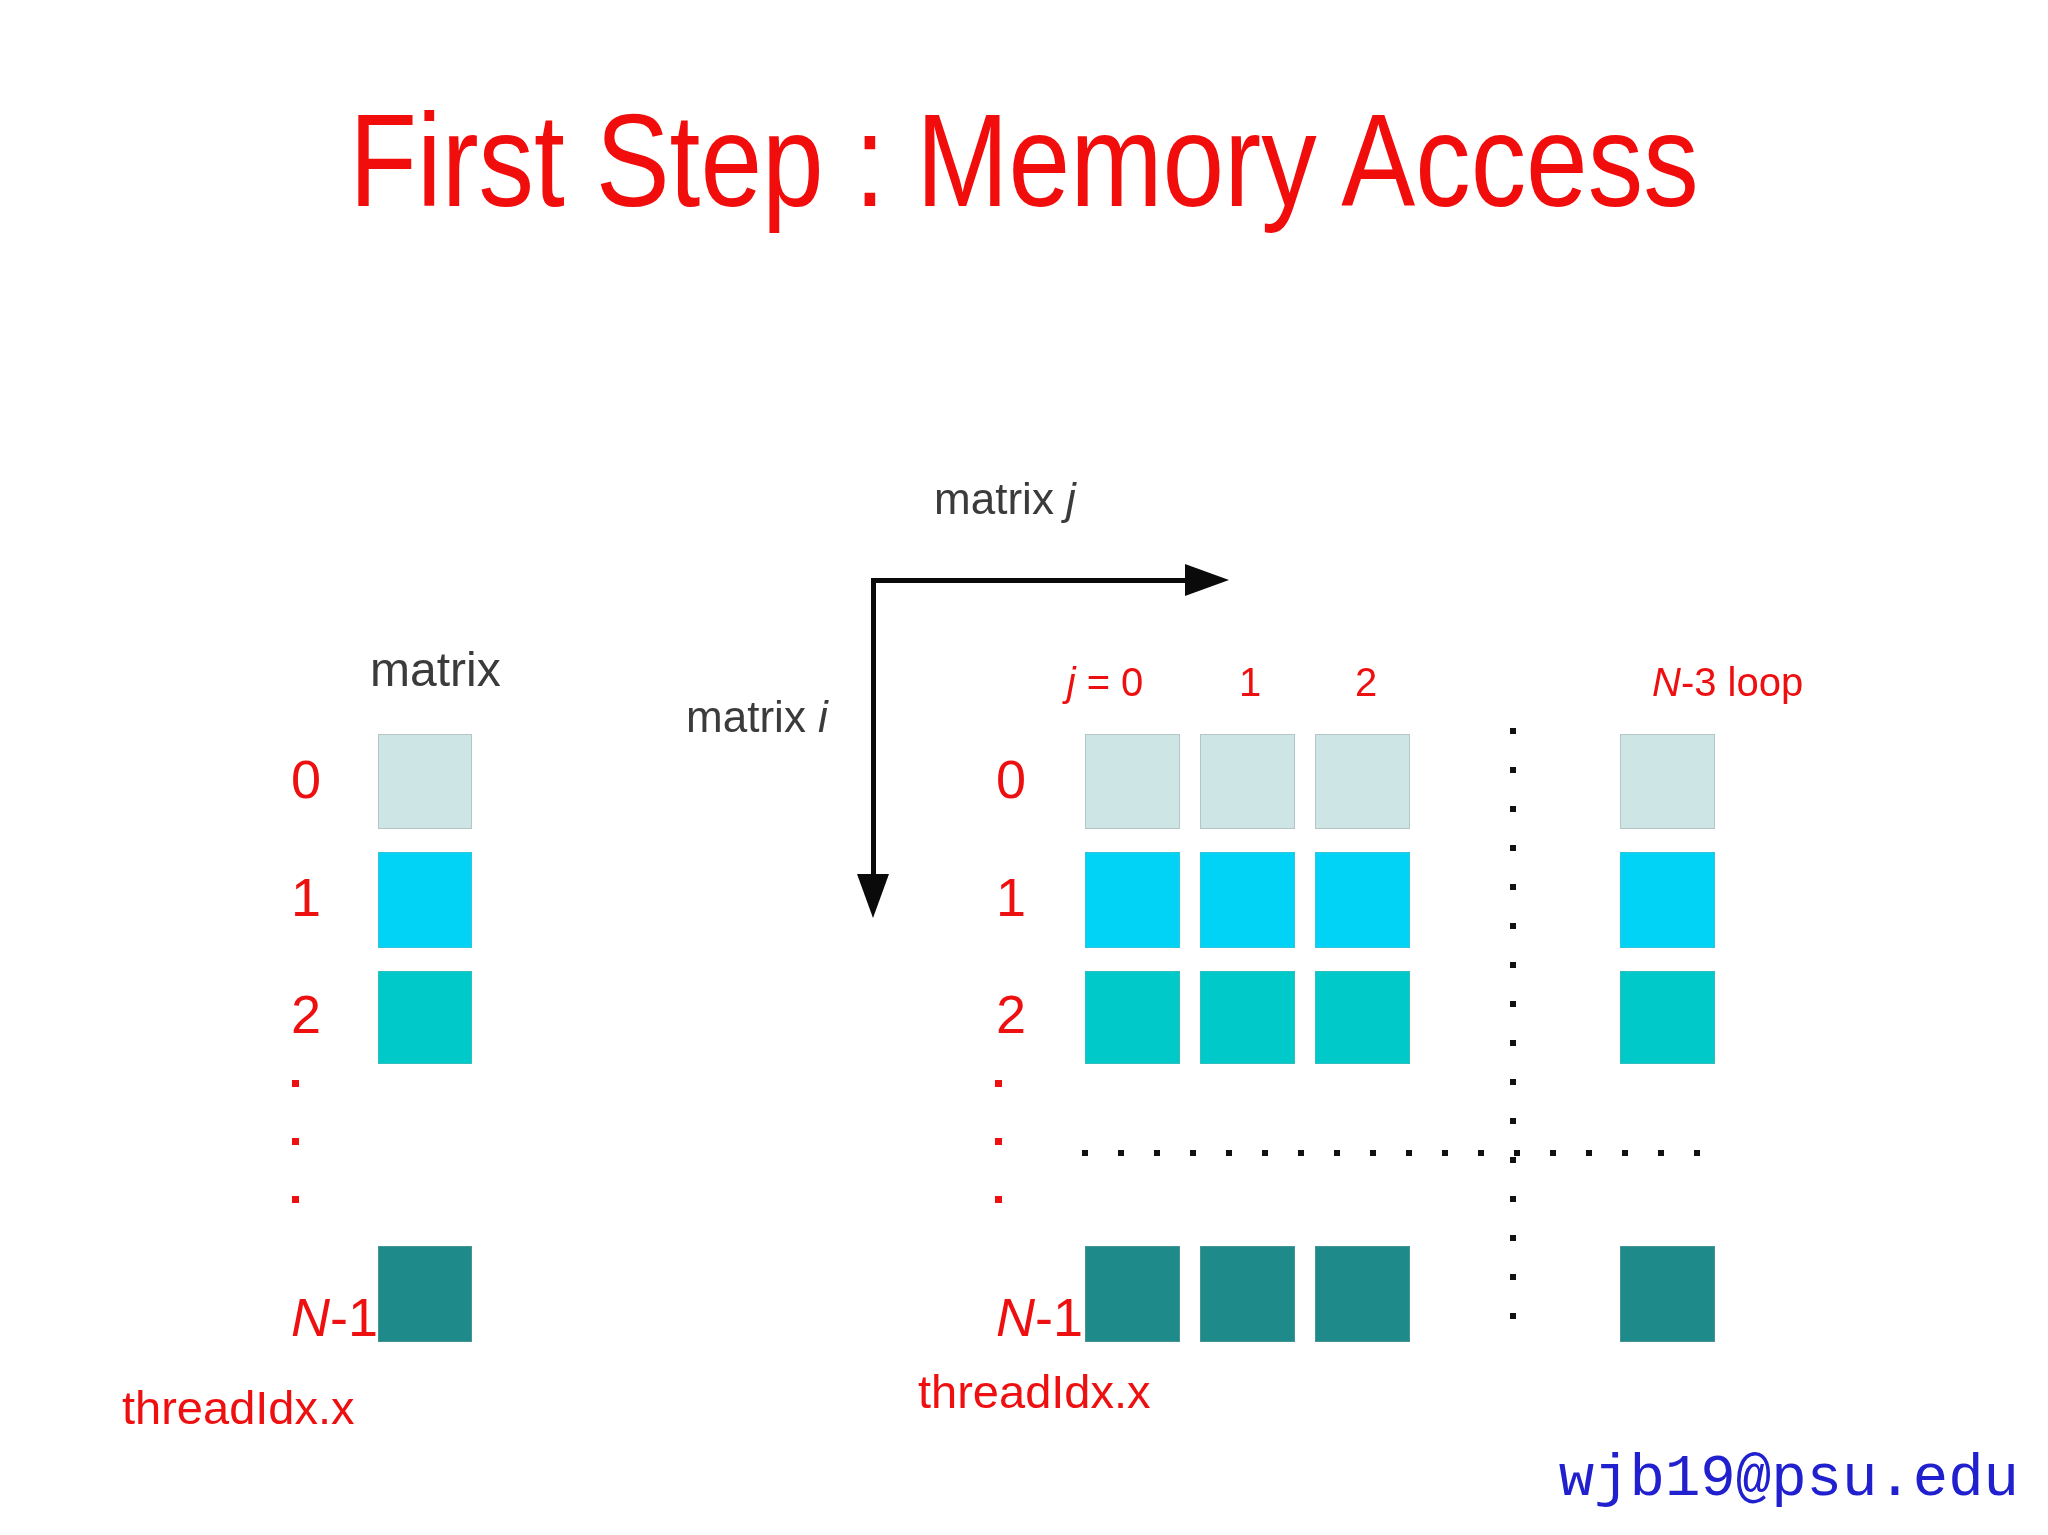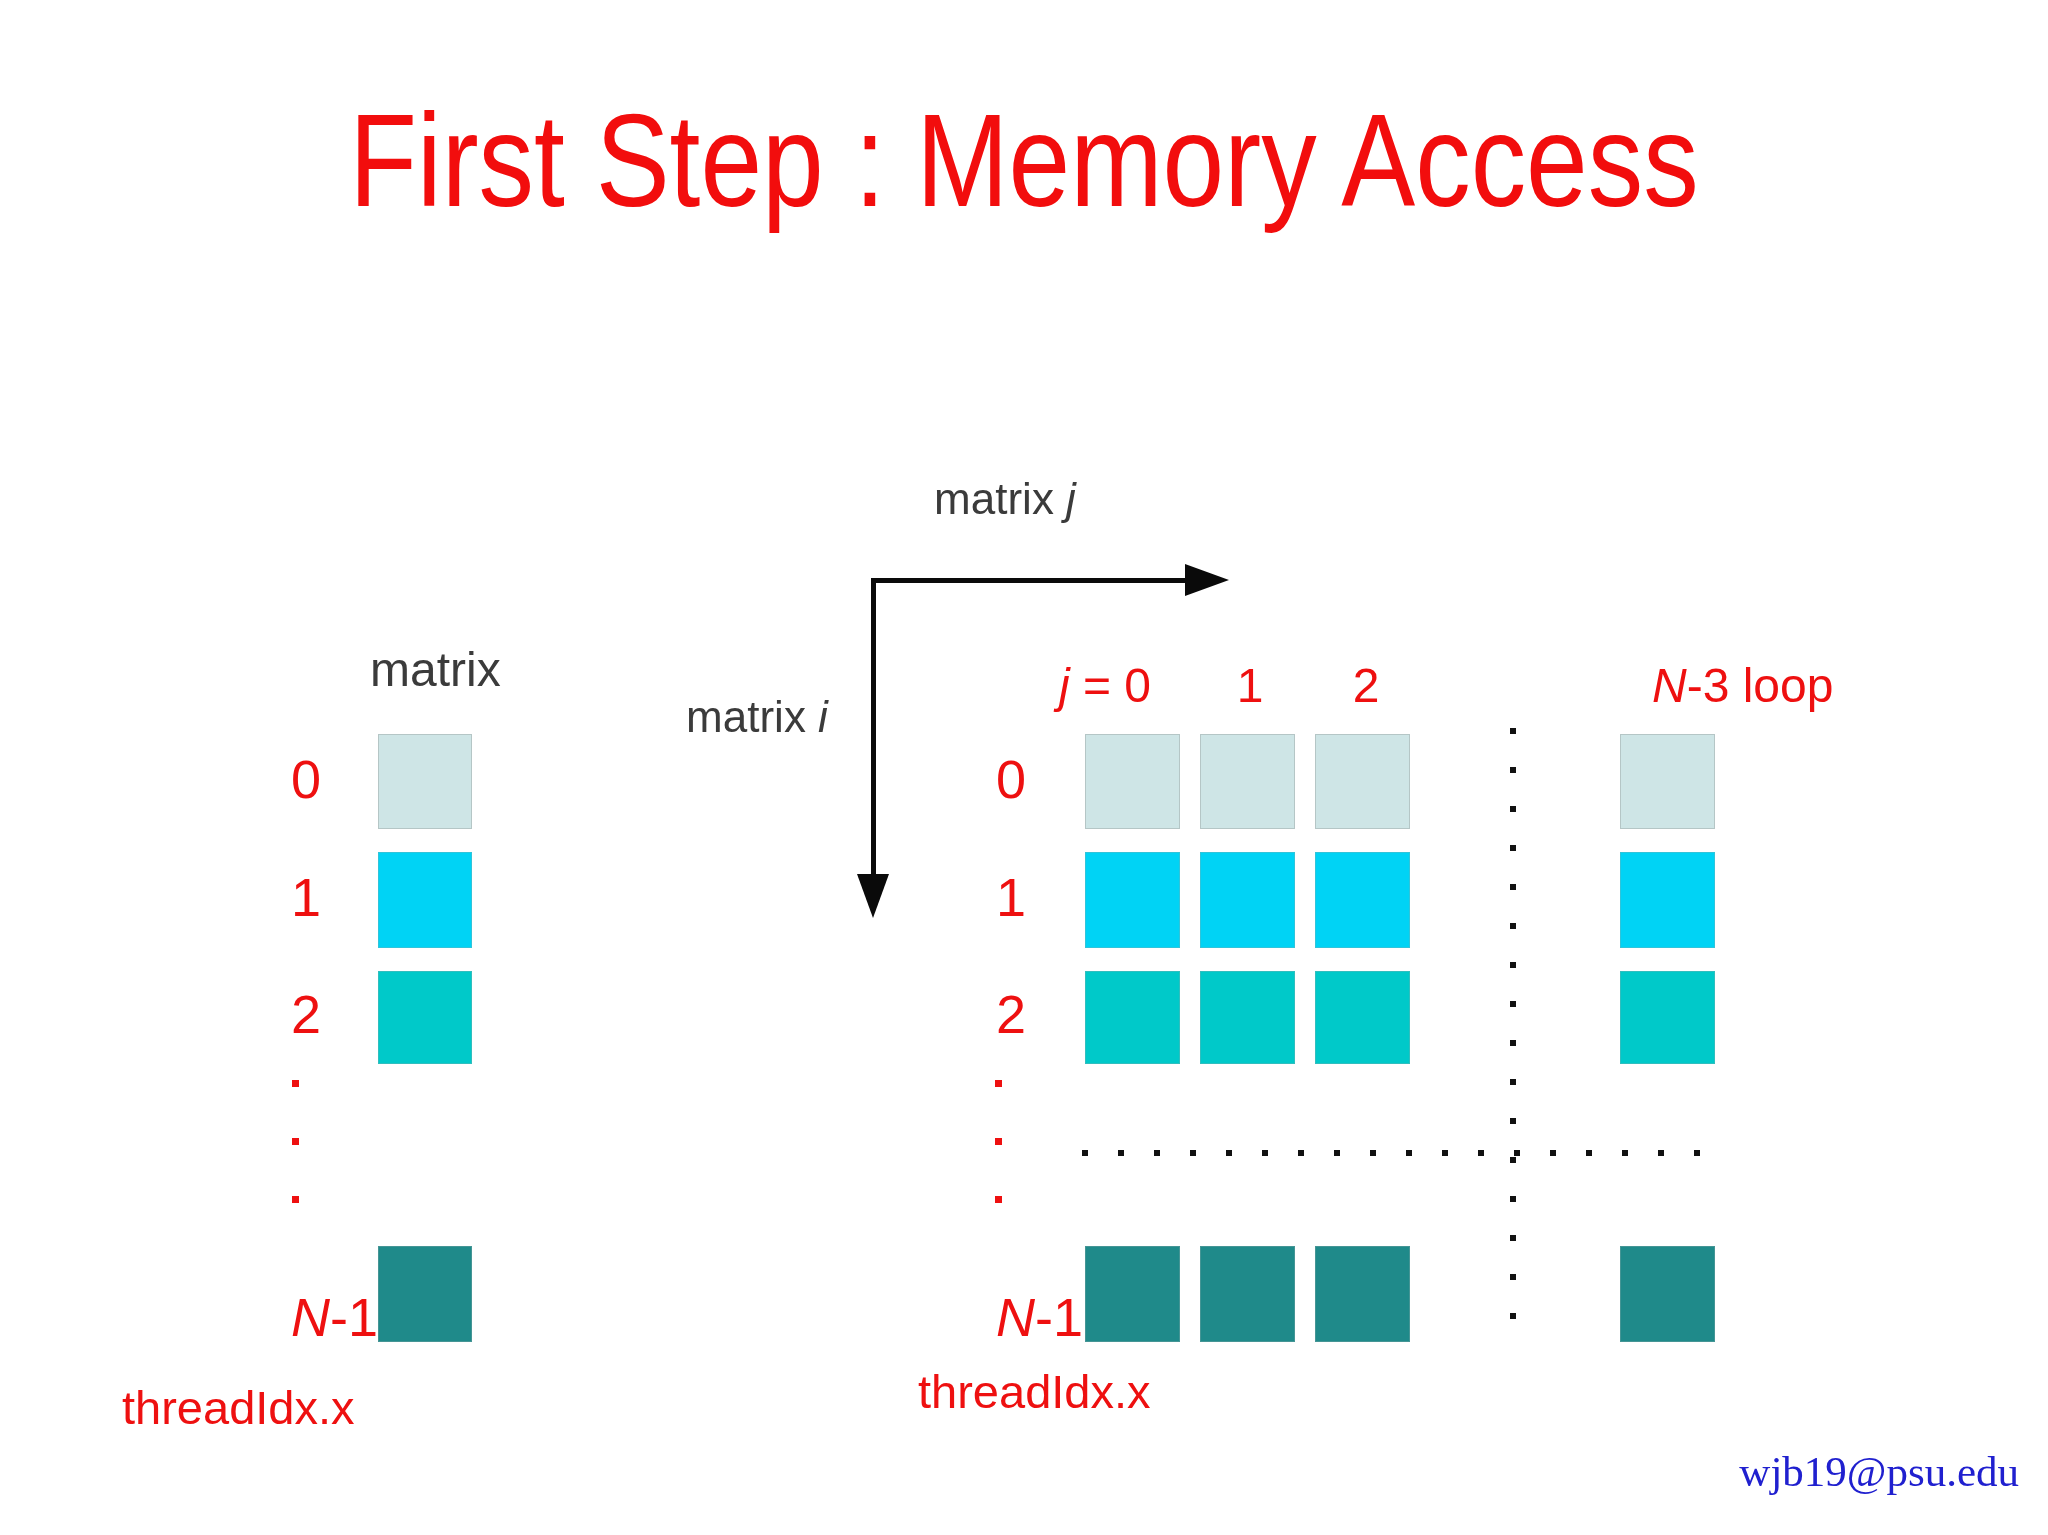--- a/index.html
+++ b/index.html
@@ -7,26 +7,26 @@
     position:relative;width:2048px;height:1535px;background:#ffffff;overflow:hidden;
     font-family:"Liberation Sans",sans-serif;
   }
   .abs{position:absolute;}
   .title{
     top:92px;left:0;width:2048px;text-align:center;
     font-size:132px;line-height:1.05;font-weight:400;
     transform:scaleX(0.84);transform-origin:50% 50%;white-space:nowrap;
   }
   .gray-label{font-size:44px;line-height:1.0;text-align:center;white-space:nowrap;}
-  .red-label{font-size:48px;line-height:1.0;white-space:nowrap;}
+  .red-label{font-size:40px;line-height:1.0;white-space:nowrap;}
   .iv{font-style:italic;}
   .caption{font-size:47px;line-height:1.0;white-space:nowrap;}
   .email{
-    font-family:Liberation Serif, serif;
-    font-size:43px;line-height:1.0;white-space:nowrap;
+    font-family:Liberation Mono, monospace;
+    font-size:59px;line-height:1.0;white-space:nowrap;
   }
   .hline{position:absolute;height:5px;}
   .vline{position:absolute;width:5px;}
   .tri-right{position:absolute;width:0;height:0;border-top:16px solid transparent;border-bottom:16px solid transparent;}
   .tri-down{position:absolute;width:0;height:0;border-left:16px solid transparent;border-right:16px solid transparent;}
 </style>
 </head>
 <body>
 
 <div id="canvas">

